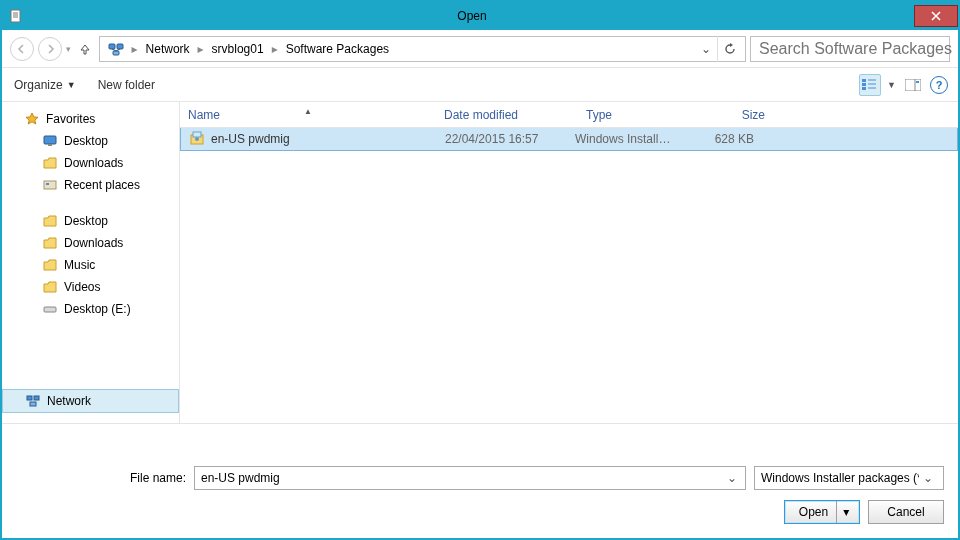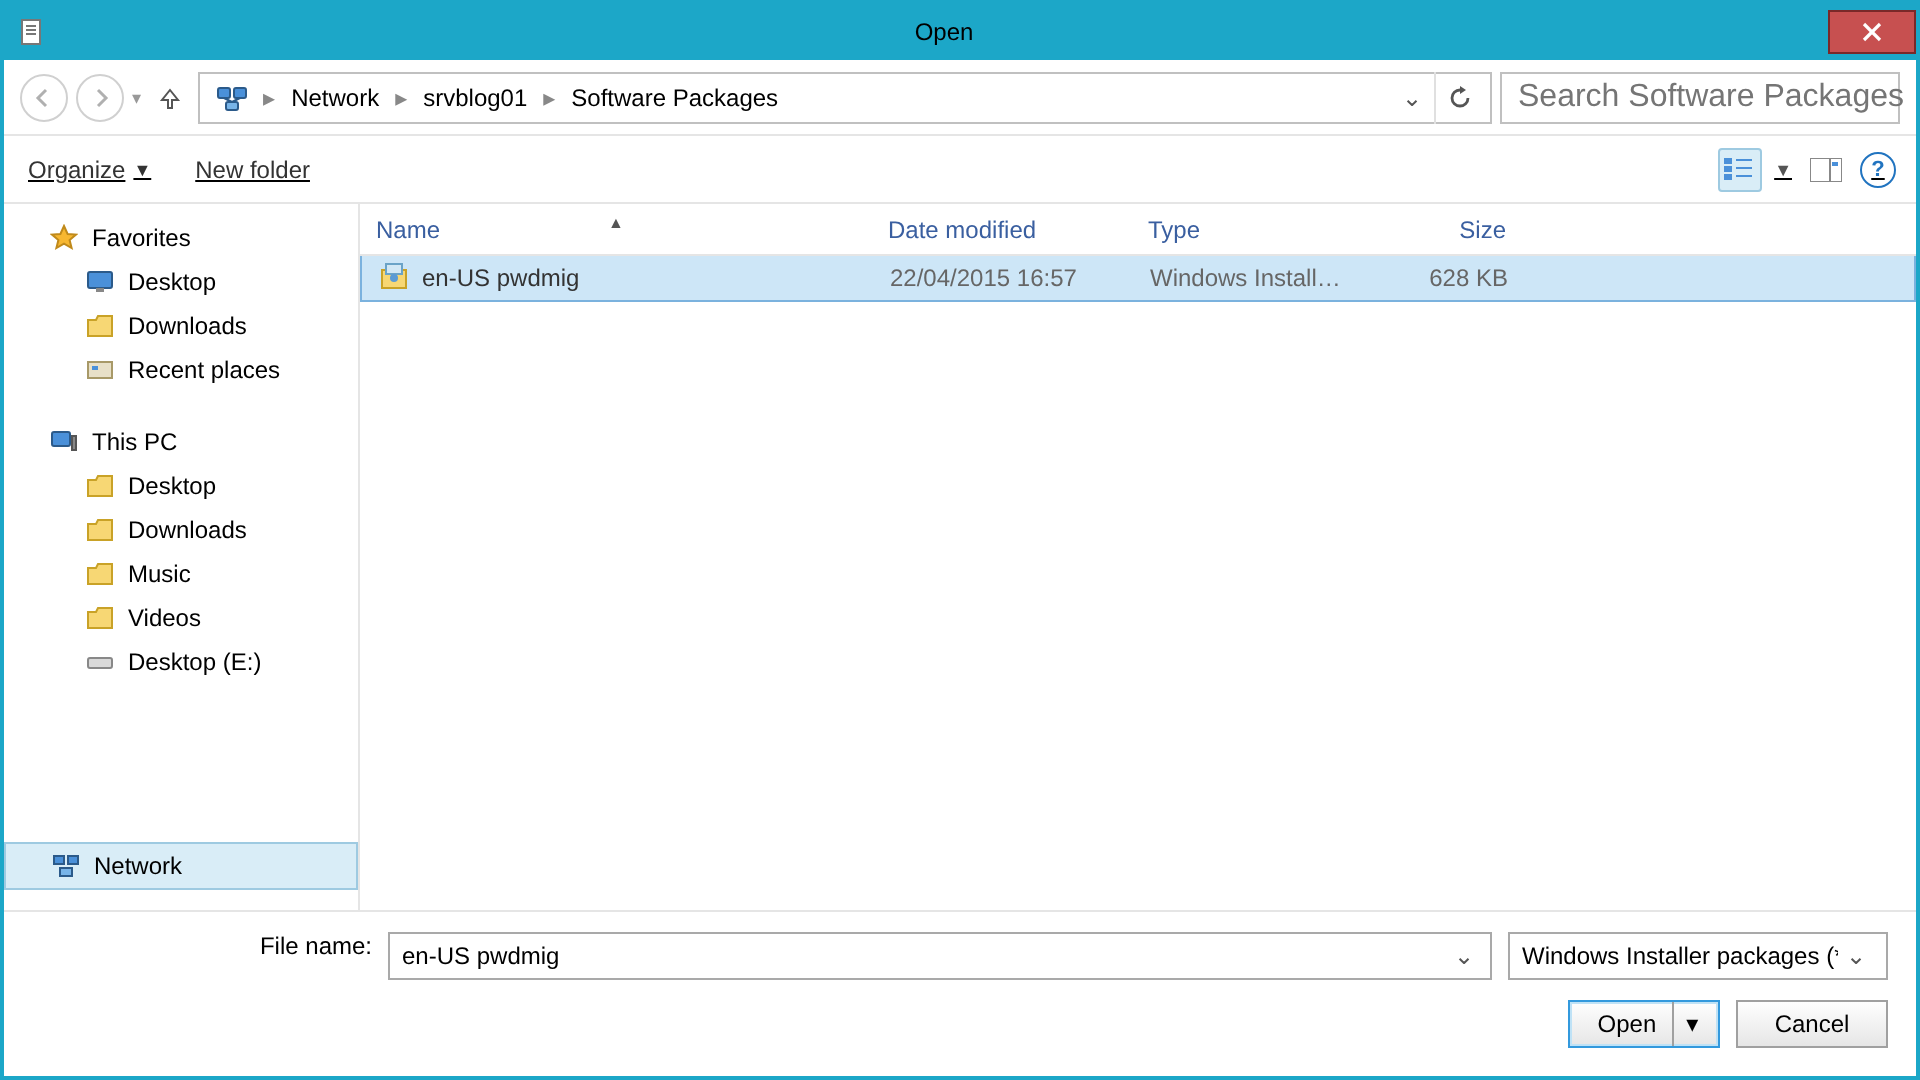--- a/index.html
+++ b/index.html
@@ -57,21 +57,20 @@
     font-size: 12px; color: #777;
   }
   .search input {
     border:none; outline:none; flex:1; font-size:16px; color:#555; background:transparent;
   }
   .toolbar {
     height: 34px; display: flex; align-items: center;
     padding: 0 10px; gap: 18px; font-size: 12px;
     border-bottom: 1px solid #e5e5e5;
     background: #fff;
-    text-decoration: underline;
   }
   .toolbar .right { margin-left:auto; display:flex; align-items:center; gap:6px; }
   .tb-btn { display:flex; align-items:center; gap:4px; color:#333; padding:4px 2px;}
   .tb-icon { width:22px;height:22px; border:1px solid transparent; display:flex;align-items:center;justify-content:center; color:#555; border-radius:2px;}
   .tb-icon.active { border-color:#9ecae1; background:#d9edf7;}
   .help { color:#2174c0; font-weight:bold; width:18px;height:18px;border:1px solid #2174c0;border-radius:50%;display:flex;align-items:center;justify-content:center;font-size:11px;}
   .body {
     flex: 1; display: flex; min-height: 0;
   }
   .sidebar {
@@ -93,41 +92,41 @@
     flex:1; display:flex; flex-direction:column; min-width:0;
   }
   .columns {
     height: 26px; display:flex; align-items:center;
     border-bottom: 1px solid #e5e5e5; font-size:12px;
     color:#3a5fa0; background:#fff;
   }
   .col { padding:0 8px; }
   .col.name { flex:0 0 256px; position:relative; }
   .col.date { flex:0 0 130px; }
-  .col.type { flex:0 0 115px; }
+  .col.type { flex:0 0 115px;margin-left:12px; }
   .col.size { flex:0 0 80px; text-align:right; }
   .col .sort { position:absolute; left:50%; top:-1px; transform:translateX(-50%); color:#555; font-size:8px; }
   .filelist { flex:1; overflow:auto; }
   .filerow {
     display:flex; align-items:center; height:24px;
     font-size:12px; color:#333;
   }
   .filerow.selected { background:#cde6f7; border:1px solid #7bb2de; margin:-1px 0; }
   .filerow .c { padding:0 8px; overflow:hidden; text-overflow:ellipsis; white-space:nowrap; }
   .filerow .c.name { flex:0 0 256px; display:flex; align-items:center; gap:6px; }
   .filerow .c.date { flex:0 0 130px; color:#666; }
   .filerow .c.type { flex:0 0 115px; color:#666; }
   .filerow .c.size { flex:0 0 80px; text-align:right; color:#666; }
   .footer {
     border-top: 1px solid #e5e5e5;
     padding: 10px 14px 14px 14px;
     display:flex; flex-direction:column; gap:10px;
     font-size:12px;
   }
-  .fn-row { display:flex; gap:8px; }
+  .fn-row { display:flex; align-items:center; gap:8px;margin-top:32px; }
   .fn-row label { width: 170px; text-align:right; }
   .fn-input {
     flex:1; height:24px; border:1px solid #a9a9a9;
     display:flex; align-items:center; padding:0 4px;
   }
   .fn-input input { border:none; outline:none; flex:1; font-size:12px; }
   .fn-input .dd, .filter .dd { color:#555; padding:0 4px; }
   .filter {
     width:190px; height:24px; border:1px solid #a9a9a9;
     display:flex; align-items:center; padding:0 6px; font-size:12px;
@@ -285,29 +284,20 @@
               <svg width="14" height="12" viewBox="0 0 14 12">
                 <rect x="1" y="2" width="12" height="8" fill="#e8e0c8" stroke="#a89968"></rect>
                 <rect x="3" y="4" width="3" height="2" fill="#4a90d9"></rect>
               </svg>
             </span>
             <span>Recent places</span>
           </div>
       </div>
 
       <div class="tree-group">
-        <div class="tree-item root">
-          <span class="icon">
-              <svg width="14" height="12" viewBox="0 0 14 12">
-                <rect x="1" y="1" width="9" height="7" rx="1" fill="#4a90d9" stroke="#2b5a8a"></rect>
-                <rect x="11" y="3" width="2" height="7" fill="#888" stroke="#555"></rect>
-              </svg>
-            </span>
-          <span>This PC</span>
-        </div>
         <div class="tree-item child">
             <span class="icon">
               <svg width="14" height="12" viewBox="0 0 14 12">
                 <path d="M1 3 L5 3 L6 1 L13 1 L13 11 L1 11 Z" fill="#f7d774" stroke="#c9a227"></path>
               </svg>
             </span>
             <span>Desktop</span>
           </div>
         <div class="tree-item child">
             <span class="icon">

